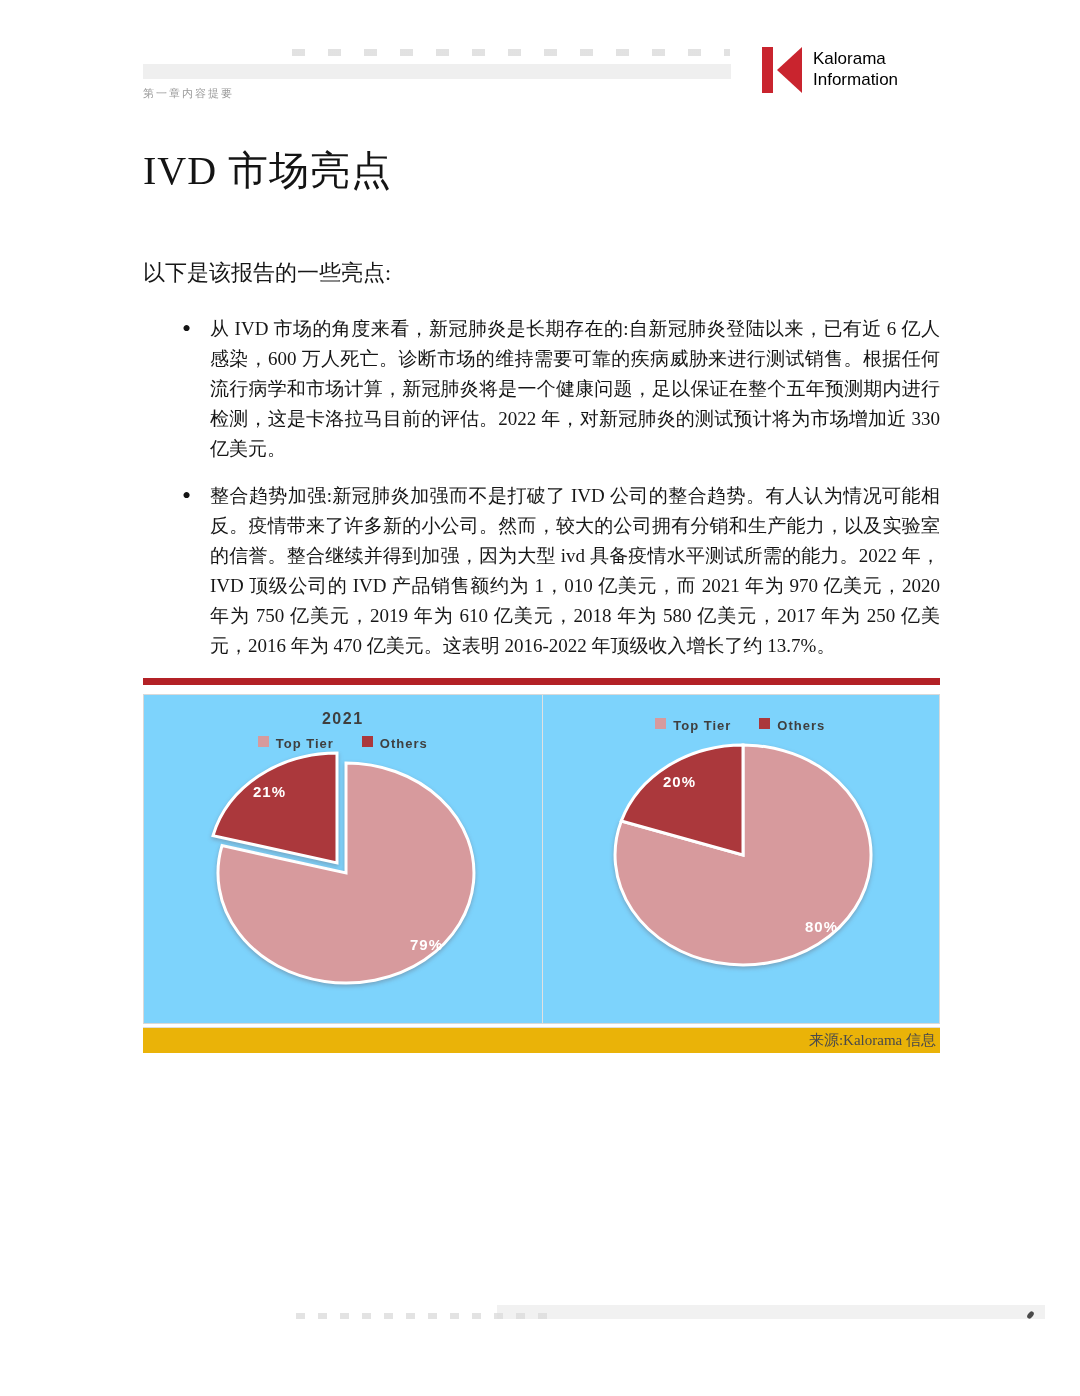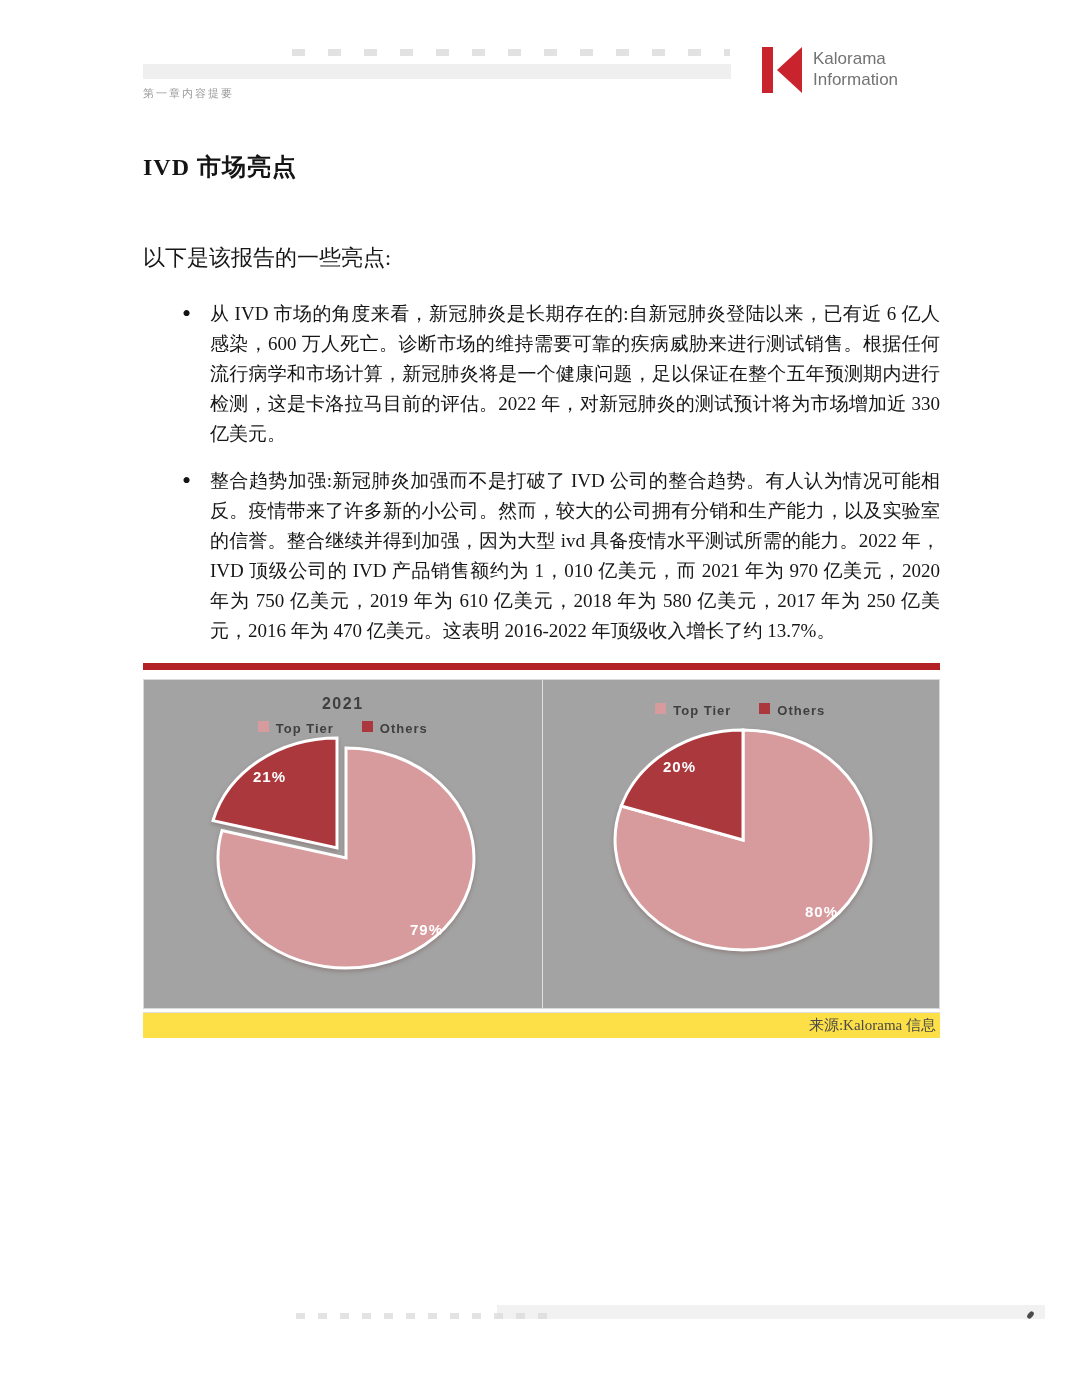--- a/index.html
+++ b/index.html
@@ -12,53 +12,53 @@
 
   
   .ghost-line {
     position:absolute; left:292px; top:49px; width:438px; height:7px; opacity:.75;
     background:repeating-linear-gradient(90deg,#d8d8d8 0 13px, transparent 13px 36px);
   }
   .header-bar { position:absolute; left:143px; top:64px; width:588px; height:15px; background:#efefef; }
   .chapter { position:absolute; left:143px; top:86px; font-size:11px; color:#9a9a9a; letter-spacing:2px; }
   .logo { position:absolute; left:762px; top:46px; display:flex; align-items:center; gap:11px; }
   .logo svg { display:block; }
-  .logo-text { font-family:"Liberation Sans", sans-serif; font-size:17px; color:#737373; line-height:1.22; }
+  .logo-text { font-family:"Liberation Sans", sans-serif; font-size:17px; color:#000000; line-height:1.22; }
 
   
   .content { position:absolute; left:143px; top:143px; width:797px; }
-  h1.title { font-size:24px; font-weight:700; letter-spacing:1px; color:#141414;margin-top:8px; }
+  h1.title { font-size:40px; font-weight:400; letter-spacing:1px; color:#141414; }
   .intro { margin-top:60px; font-size:22px; }
   ul.highlights { margin-top:26px; list-style:none; padding-left:67px; }
   ul.highlights li { position:relative; font-size:19px; line-height:30px; margin-bottom:17px; text-align:justify; }
   ul.highlights li::before {
     content:"\2022"; position:absolute; left:-28px; top:0px; font-size:26px; color:#141414;
   }
 
   
   .redbar { margin-top:15px; width:100%; height:7px; }
   .fig-caption { margin-top:6px; font-family:"Liberation Sans", sans-serif; font-weight:700; font-size:17px; color:#101010; }
-  .figure-box { margin-top:9px; width:100%; height:330px; border:1px solid #d9d9d9; background:#a3a3a3;
+  .figure-box { margin-top:9px; width:100%; height:330px; border:1px solid #d9d9d9; background:#7dd3fc;
                 display:flex; position:relative; }
   .fig-divider { position:absolute; left:50%; top:0; width:1px; height:100%; background:#e1e1e1; }
   .chart-cell { width:50%; padding-top:15px; text-align:center; }
   .chart-title { font-family:"Liberation Sans", sans-serif; font-weight:700; font-size:16px;
                  letter-spacing:1.5px; color:#3f3f3f; }
   .legend { margin-top:8px; display:inline-flex; gap:28px; align-items:center; }
   .legend-item { display:inline-flex; gap:7px;
                  font-family:"Liberation Sans", sans-serif; font-weight:700; font-size:13px;
                  letter-spacing:1px; color:#3f3f3f; }
   .legend-swatch { width:11px; height:11px; display:inline-block; }
   .pie-svg { margin-top:0px; }
   .pie-label { font-family:"Liberation Sans", sans-serif; font-weight:700; font-size:15px;
                letter-spacing:1px; fill:#ffffff; }
   .wedge { stroke:#ffffff; stroke-width:3; }
   .shadowed { filter:drop-shadow(0 2px 2px rgba(90,40,40,.28)); }
 
-  .source-band { margin-top:3px; width:100%; height:26px; background:#fde047; border-top:1px solid #dedede;
+  .source-band { margin-top:3px; width:100%; height:26px; background:#eab308; border-top:1px solid #dedede;
                  display:flex; justify-content:flex-end; align-items:center; padding-right:4px;
                  font-size:15px; color:#4a4a4a; }
 
   
   .footer-bar  { position:absolute; left:497px; top:1305px; width:548px; height:14px; background:#f1f1f1; }
   .footer-smudge { position:absolute; left:296px; top:1313px; width:264px; height:6px; opacity:.8;
     background:repeating-linear-gradient(90deg,#dcdcdc 0 9px, transparent 9px 22px); }
   .footer-speck { position:absolute; left:1028px; top:1311px; width:5px; height:8px; background:#4a4a4a;
                   border-radius:45%; transform:rotate(38deg); }
 </style>

